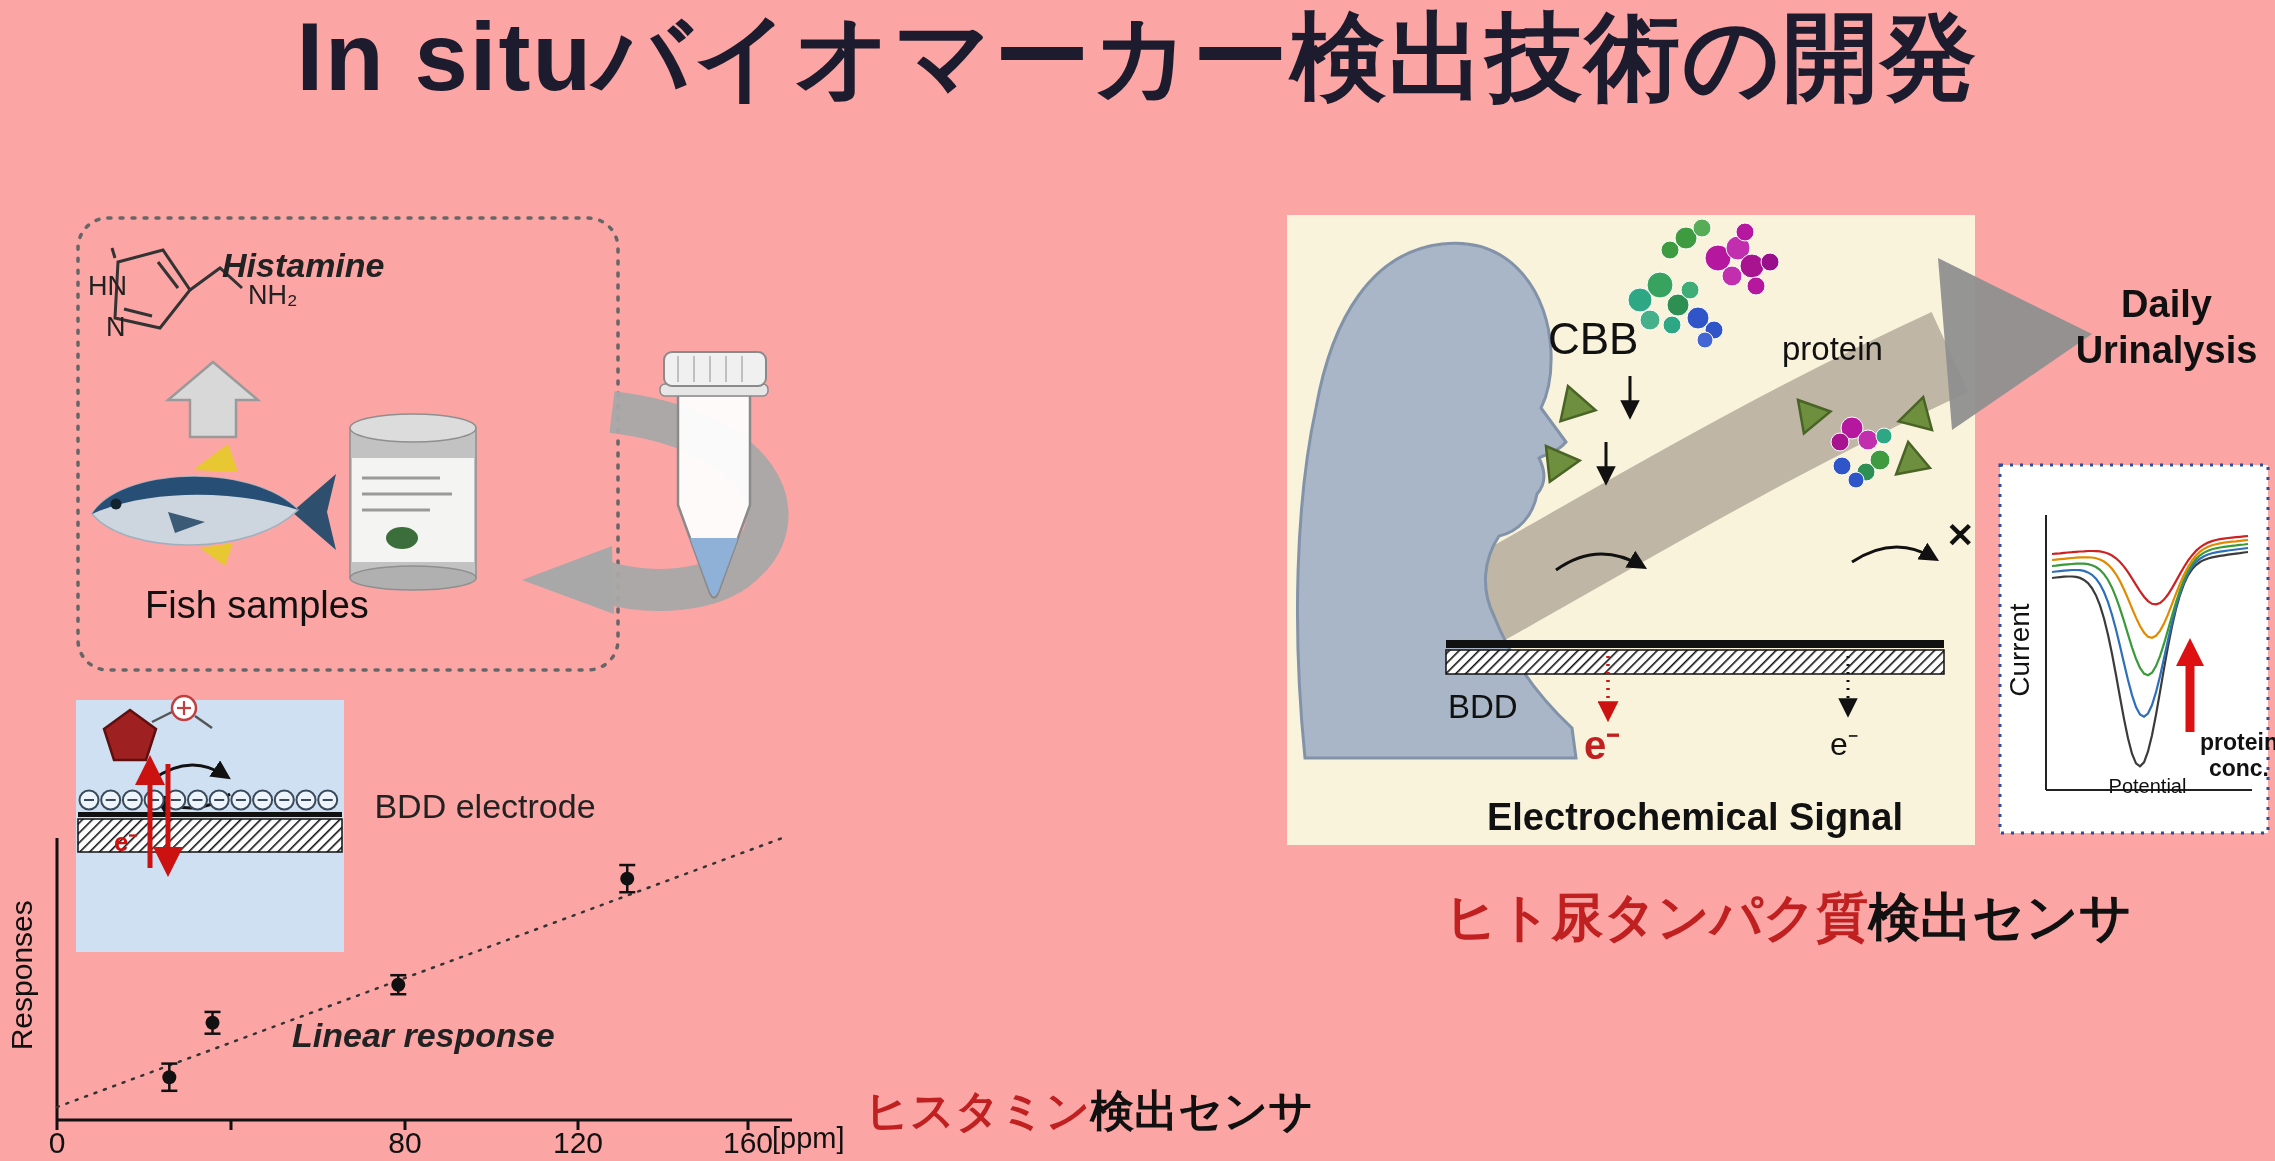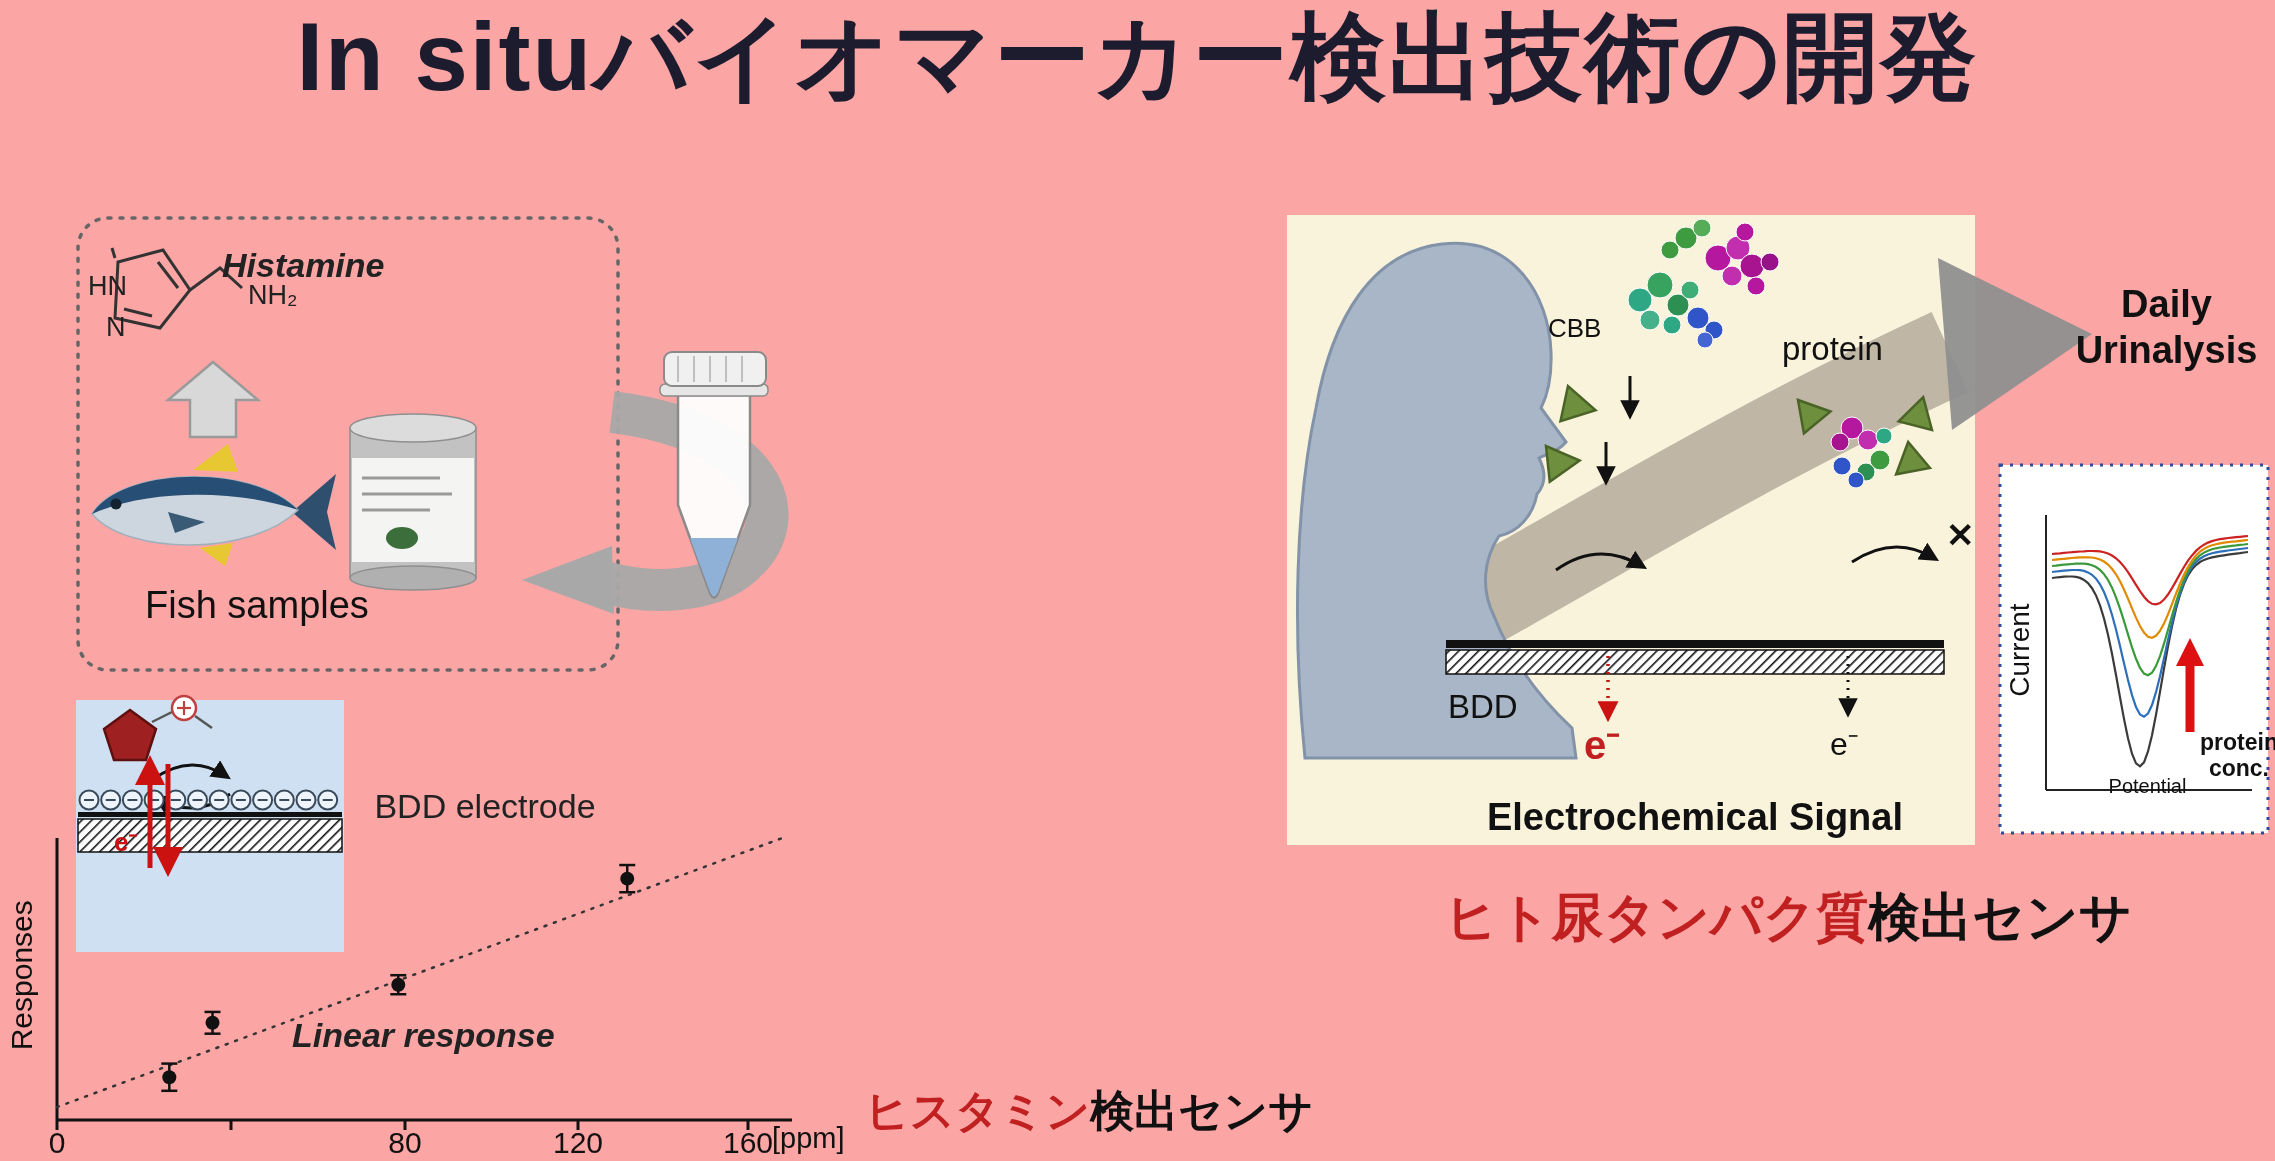--- a/index.html
+++ b/index.html
@@ -272,21 +272,21 @@
   <div class="t ctr" style="left:200px;top:1126px;width:80px;font-size:37px;margin-top:28px;">40</div>
   <div class="t ctr" style="left:365px;top:1126px;width:80px;font-size:30px;">80</div>
   <div class="t ctr" style="left:538px;top:1126px;width:80px;font-size:30px;">120</div>
   <div class="t ctr" style="left:708px;top:1126px;width:80px;font-size:30px;">160</div>
   <div class="t" style="left:772px;top:1122px;font-size:29px;">[ppm]</div>
 
   <div class="t b" style="left:865px;top:1086px;font-size:44px;">
     <span class="red">ヒスタミン</span><span>検出センサ</span>
   </div>
 
-  <div class="t" style="left:1548px;top:314px;font-size:26px;color:#111;">CBB</div>
+  <div class="t" style="left:1548px;top:314px;font-size:44px;color:#111;">CBB</div>
   <div class="t" style="left:1782px;top:330px;font-size:33px;color:#111;">protein</div>
   <div class="t" style="left:1448px;top:688px;font-size:33px;color:#111;">BDD</div>
   <div class="t b" style="left:1584px;top:722px;font-size:40px;color:#c02020;">e⁻</div>
   <div class="t" style="left:1830px;top:726px;font-size:32px;color:#111;">e⁻</div>
   <div class="t b" style="left:1946px;top:516px;font-size:34px;color:#111;">✕</div>
   <div class="t b ctr" style="left:2058px;top:282px;width:217px;font-size:38px;color:#111;line-height:1.2;">
     <span style="display:block;">Daily</span>
     <span style="display:block;">Urinalysis</span>
   </div>
 

